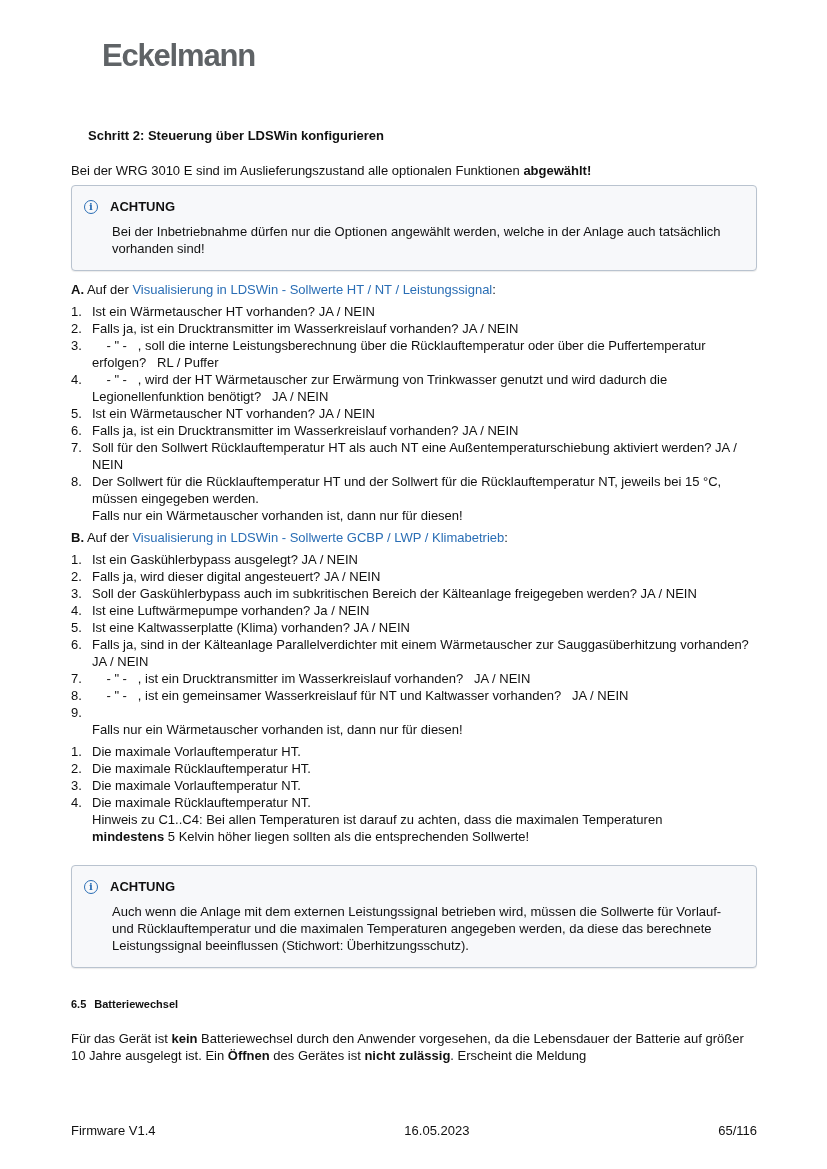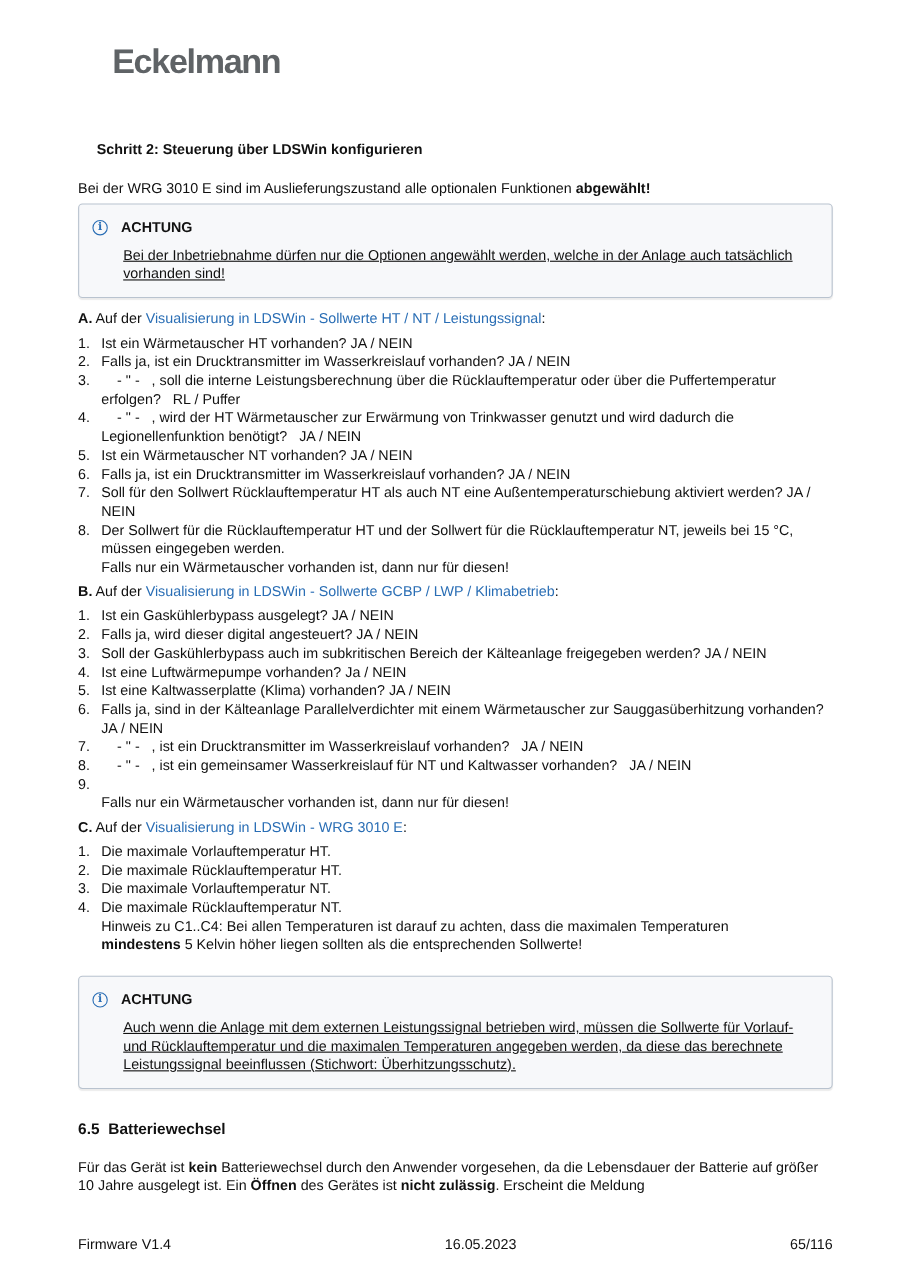--- a/index.html
+++ b/index.html
@@ -11,34 +11,34 @@
   .h-step { font-weight: bold; font-size: 13px; margin: 17px; line-height: 18px; }
   p { margin: 0; line-height: 17px; }
   .intro { margin-top: 9px; }
   .note { border: 1px solid #b9c3cf; border-radius: 4px; background: #f7f8fa;
           box-shadow: 0 1px 1px rgba(0,0,0,0.08); padding: 12px 16px 13px 12px; }
   .note-head { display: flex; align-items: center; font-weight: bold; line-height: 17px; }
   .info-icon { width: 14px; height: 14px; border: 1.5px solid #2a6eb5; border-radius: 50%;
                color: #2a6eb5; font-size: 10px; font-weight: bold; display: inline-flex;
                align-items: center; justify-content: center; margin-right: 12px; box-sizing: border-box;
                font-family: "DejaVu Serif", serif; }
-  .note-body { margin-left: 28px; margin-top: 8px; line-height: 17px; text-decoration: underline; }
+  .note-body { margin-left: 28px; margin-top: 8px; line-height: 17px; }
   .note1 { margin-top: 6px; }
   .sec-head { line-height: 17px; }
   .sec-head b { font-weight: bold; }
   .link { color: #2a6eb5; }
   ol { margin: 5px 0 0 0; padding: 0; list-style: none; }
   ol li { display: flex; line-height: 17px; }
   ol li .num { width: 21px; flex: none; }
   ol li .txt { flex: 1; }
   .secA { margin-top: 10px; }
   .secB { margin-top: 5px; }
   .secC { margin-top: 5px; }
   .note2 { margin-top: 20px; }
-  .h-section { font-weight: bold; font-size: 14px; margin-top: 27px; line-height: 18px; }
+  .h-section { font-weight: bold; font-size: 11px; margin-top: 27px; line-height: 18px; }
   .h-section .sp { display: inline-block; width: 8px; }
   .battery { margin-top: 17px; }
   .footer { position: absolute; left: 71px; top: 1122px; width: 686px; display: flex;
             justify-content: space-between; font-size: 13px; line-height: 17px; align-items: center; }
 </style>
 </head>
 <body>
 
 <div class="logo">Eckelmann</div>
 
@@ -123,21 +123,20 @@
     <li>
         <span class="num">8.</span>
         <span class="txt" style="white-space:pre-wrap">    - " -   , ist ein gemeinsamer Wasserkreislauf für NT und Kaltwasser vorhanden?   JA / NEIN</span>
       </li>
     <li>
         <span class="num">9.</span>
         <span class="txt"><br><span>Falls nur ein Wärmetauscher vorhanden ist, dann nur für diesen!</span></span>
       </li>
   </ol>
 
-  <div class="sec-head secC"><b>C.</b><span> Auf der </span><span class="link">Visualisierung in LDSWin - WRG 3010 E</span><span>:</span></div>
   <ol>
     <li>
         <span class="num">1.</span>
         <span class="txt">Die maximale Vorlauftemperatur HT.</span>
       </li>
     <li>
         <span class="num">2.</span>
         <span class="txt">Die maximale Rücklauftemperatur HT.</span>
       </li>
     <li>

